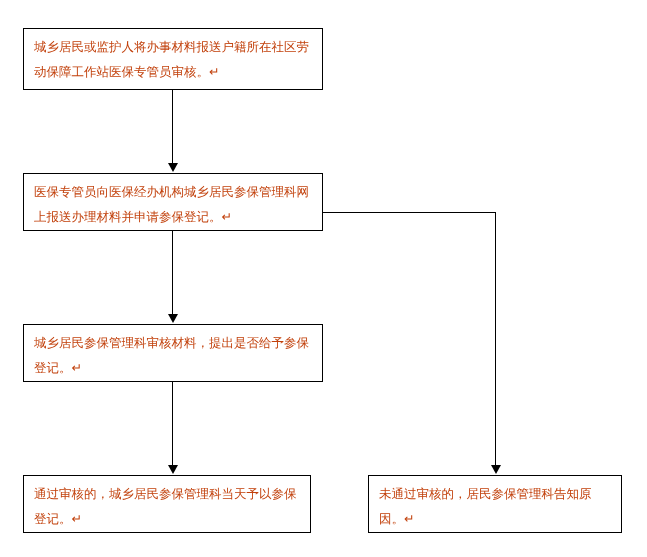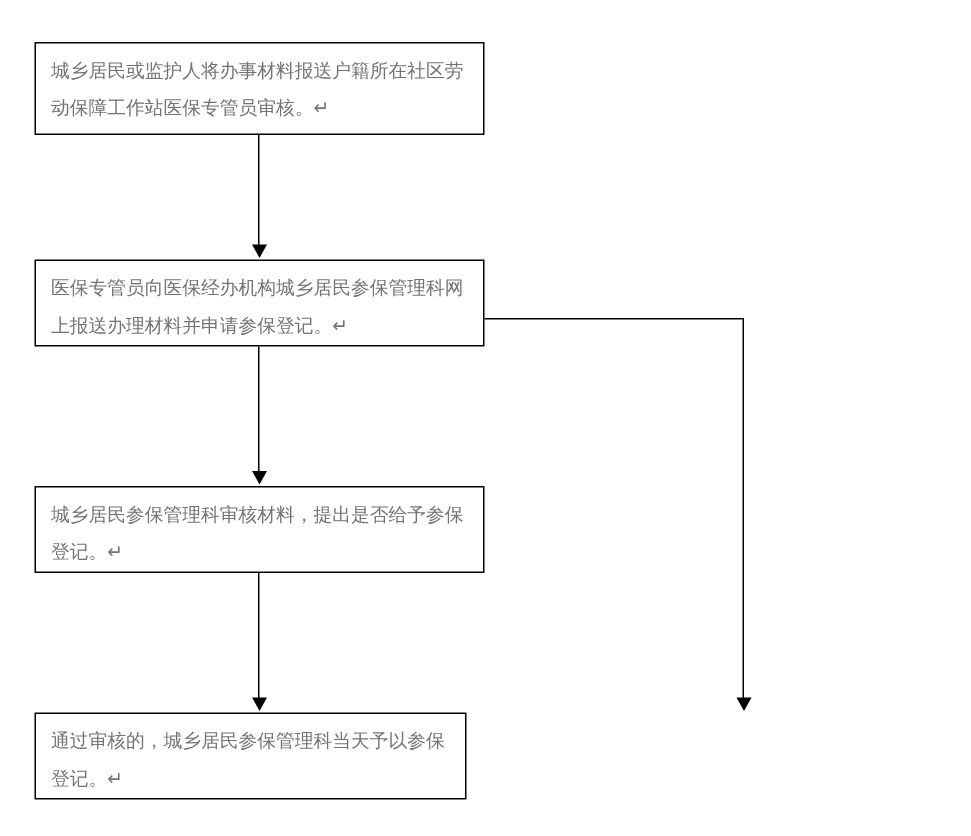--- a/index.html
+++ b/index.html
@@ -17,21 +17,21 @@
     background: #ffffff;
     overflow: hidden;
   }
   .node {
     position: absolute;
     box-sizing: border-box;
     border: 1px solid #000000;
     background: #ffffff;
     font-size: 12.5px;
     line-height: 25px;
-    color: #737373;
+    color: #c2410c;
     padding: 6px 9px 6px 10px;
     white-space: pre-wrap;
     word-break: break-all;
     text-align: left;
   }
   #node1 {
     left: 23px;
     top: 28px;
     width: 300px;
     height: 62px;
@@ -98,20 +98,21 @@
 <div id="canvas">
 
   <div class="node" id="node1">城乡居民或监护人将办事材料报送户籍所在社区劳动保障工作站医保专管员审核。↵</div>
 
   <div class="node" id="node2">医保专管员向医保经办机构城乡居民参保管理科网上报送办理材料并申请参保登记。↵</div>
 
   <div class="node" id="node3">城乡居民参保管理科审核材料，提出是否给予参保登记。↵</div>
 
   <div class="node" id="node4">通过审核的，城乡居民参保管理科当天予以参保登记。↵</div>
 
+  <div class="node" id="node5">未通过审核的，居民参保管理科告知原因。↵</div>
 
   <div class="vline" id="conn1-line"></div>
   <div class="arrowhead" id="conn1-head"></div>
 
   <div class="vline" id="conn2-line"></div>
   <div class="arrowhead" id="conn2-head"></div>
 
   <div class="vline" id="conn3-line"></div>
   <div class="arrowhead" id="conn3-head"></div>
 

